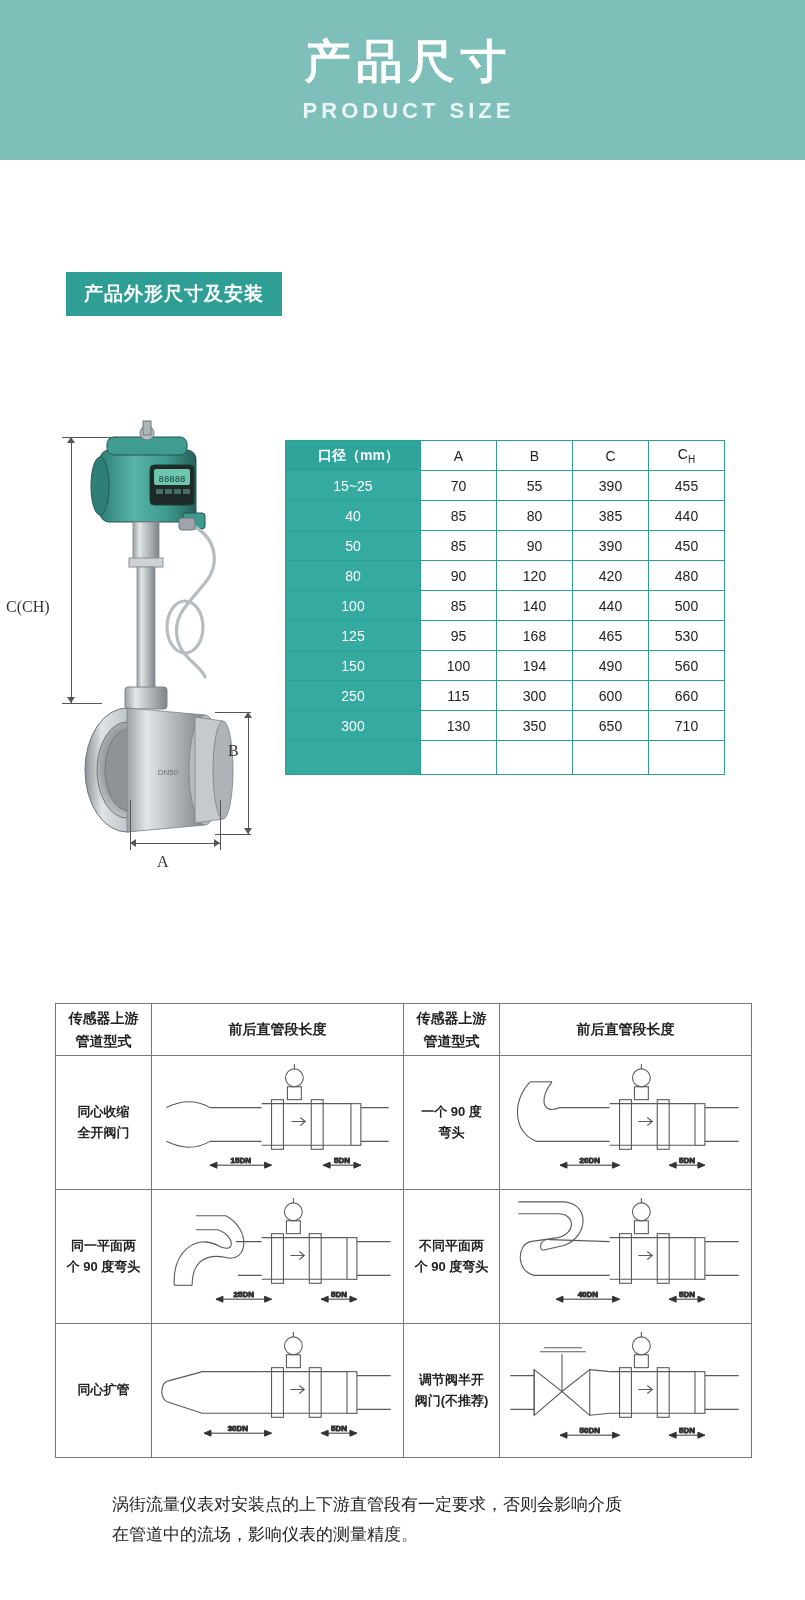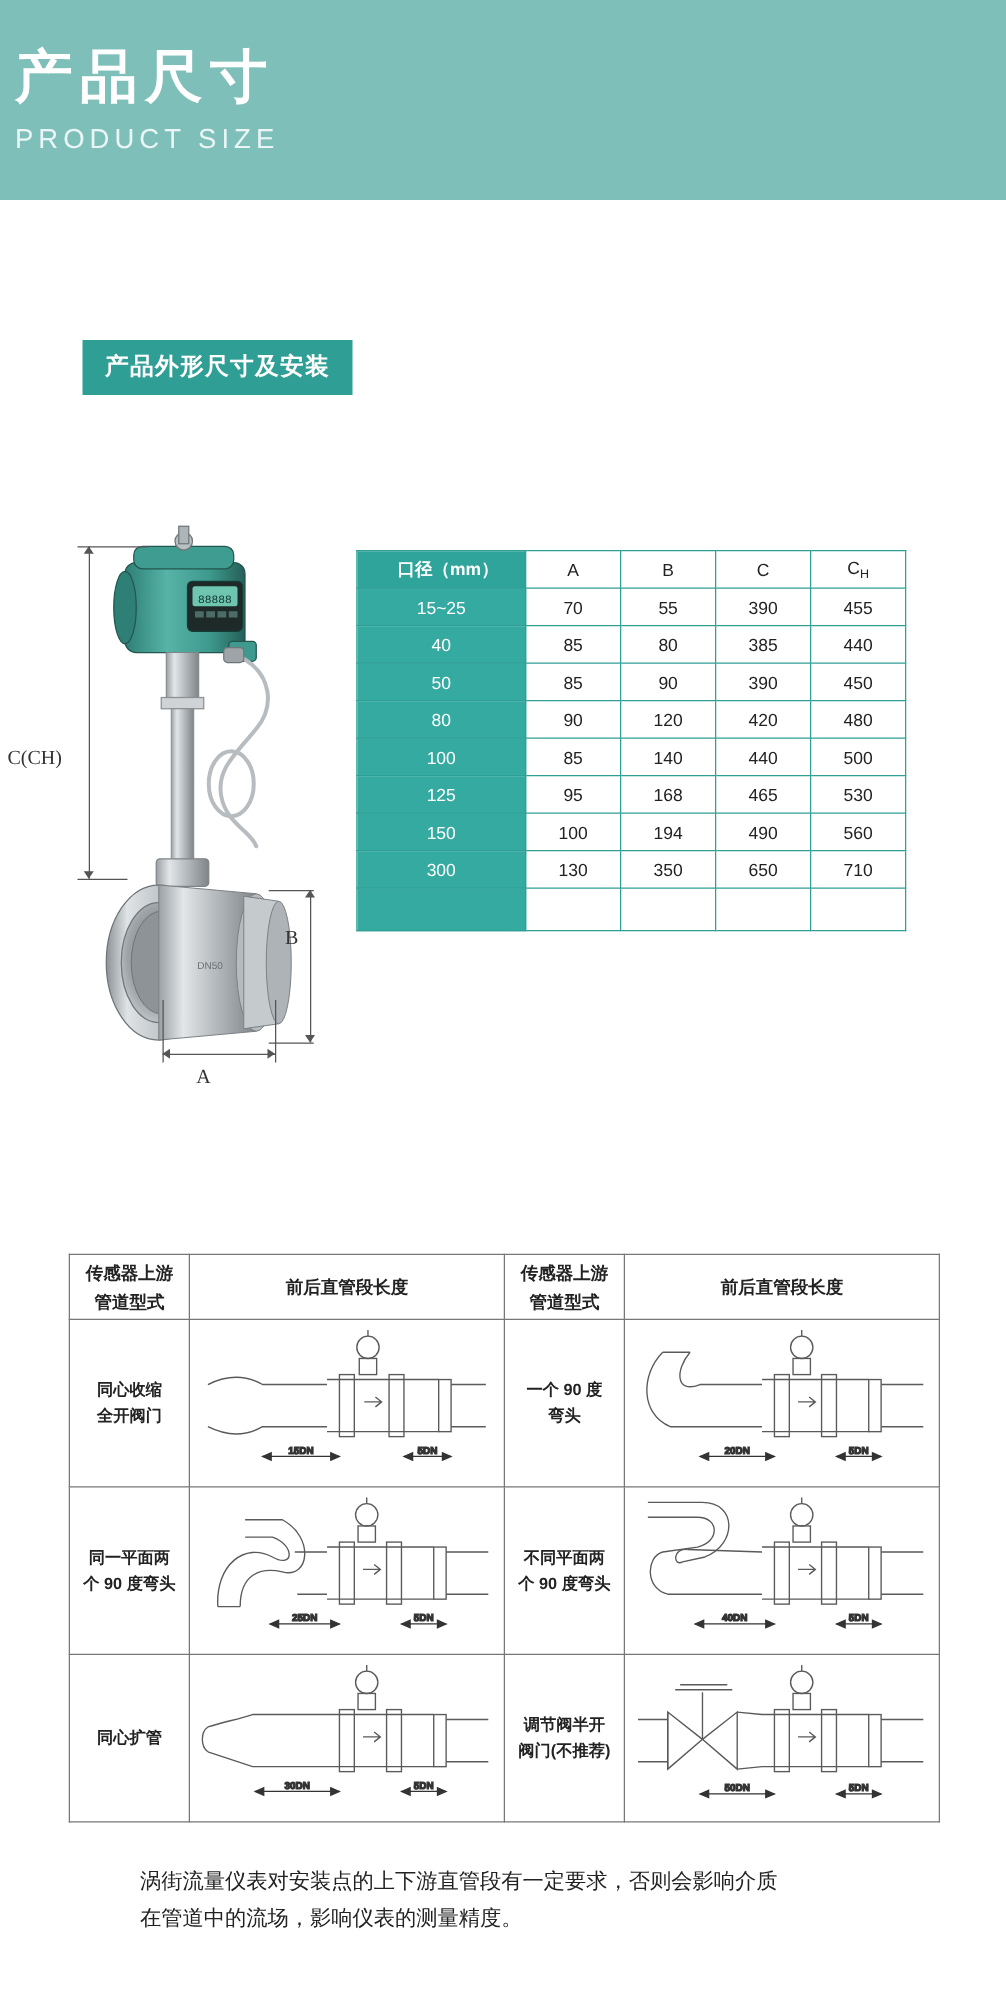--- a/index.html
+++ b/index.html
@@ -14,36 +14,37 @@
     position: relative;
   }
 
   
   .banner {
     width: 805px;
     height: 160px;
     background: #7fbfb9;
     display: flex;
     flex-direction: column;
+    align-items: center;
     justify-content: center;
     padding-left: 12px;
   }
   .banner-title {
     color: #ffffff;
     font-size: 46px;
     font-weight: bold;
     letter-spacing: 6px;
     line-height: 1.1;
     margin-bottom: 12px;
   }
   .banner-sub {
     color: #eaf6f5;
     font-size: 22px;
     letter-spacing: 4px;
-    font-weight: 400;
+    font-weight: 700;
   }
 
   
   .section-tag {
     position: absolute;
     left: 66px;
     top: 272px;
     background: #2f9e95;
     color: #fff;
     font-size: 19px;
@@ -309,20 +310,27 @@
         <td class="val">530</td>
       </tr>
       <tr>
         <td class="rowhead">150</td>
         <td class="val">100</td>
         <td class="val">194</td>
         <td class="val">490</td>
         <td class="val">560</td>
       </tr>
       <tr>
+        <td class="rowhead">250</td>
+        <td class="val">115</td>
+        <td class="val">300</td>
+        <td class="val">600</td>
+        <td class="val">660</td>
+      </tr>
+      <tr>
         <td class="rowhead">300</td>
         <td class="val">130</td>
         <td class="val">350</td>
         <td class="val">650</td>
         <td class="val">710</td>
       </tr>
       <tr class="empty">
         <td class="rowhead"></td>
         <td class="val"></td>
         <td class="val"></td>

